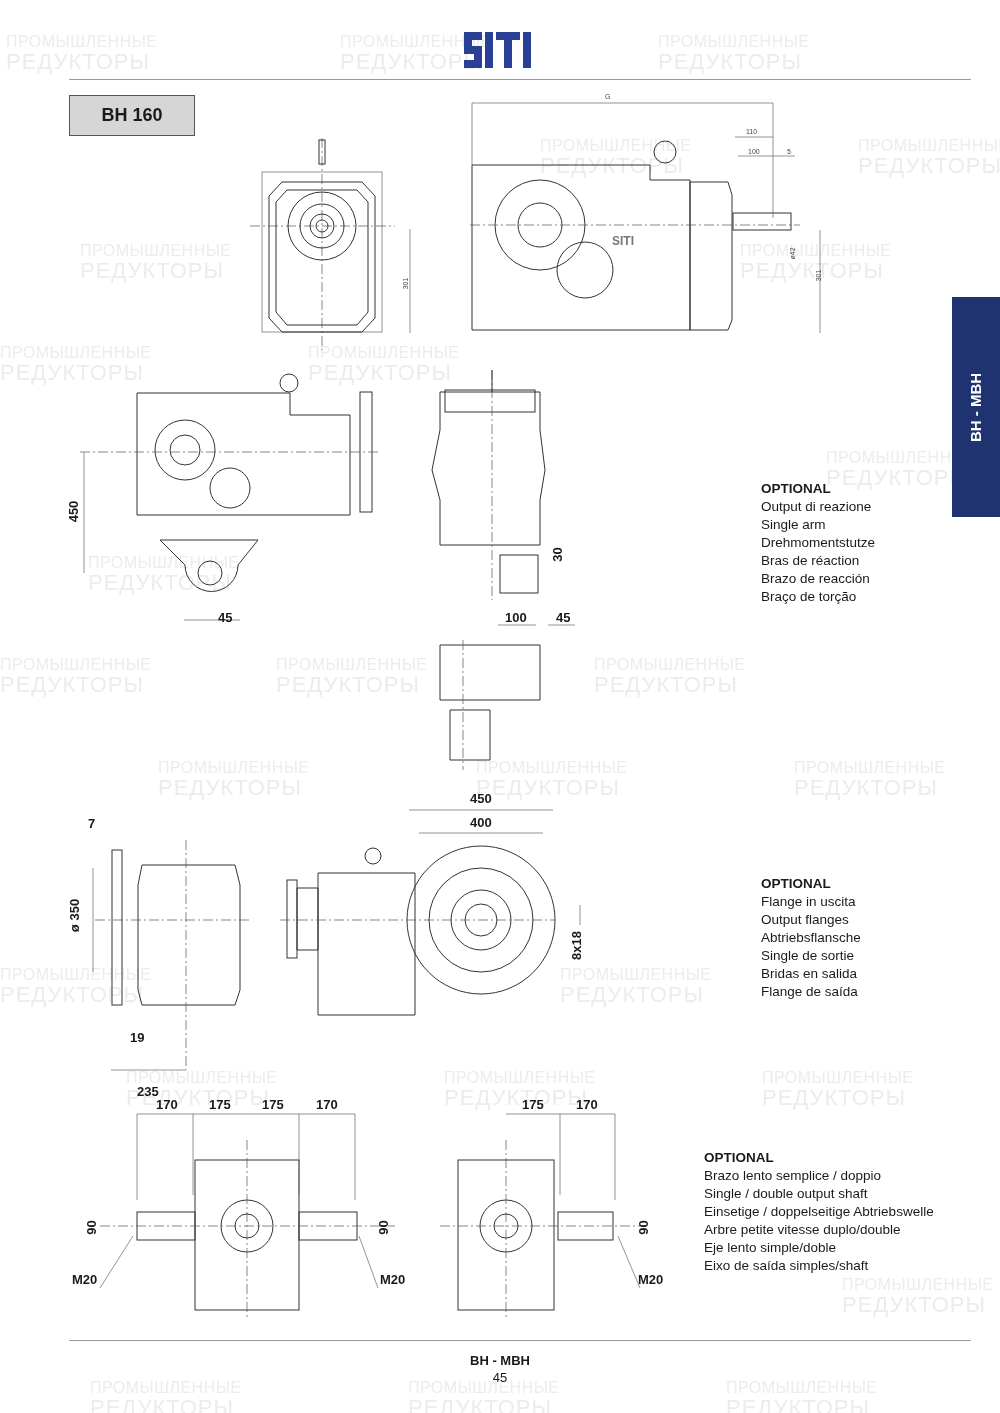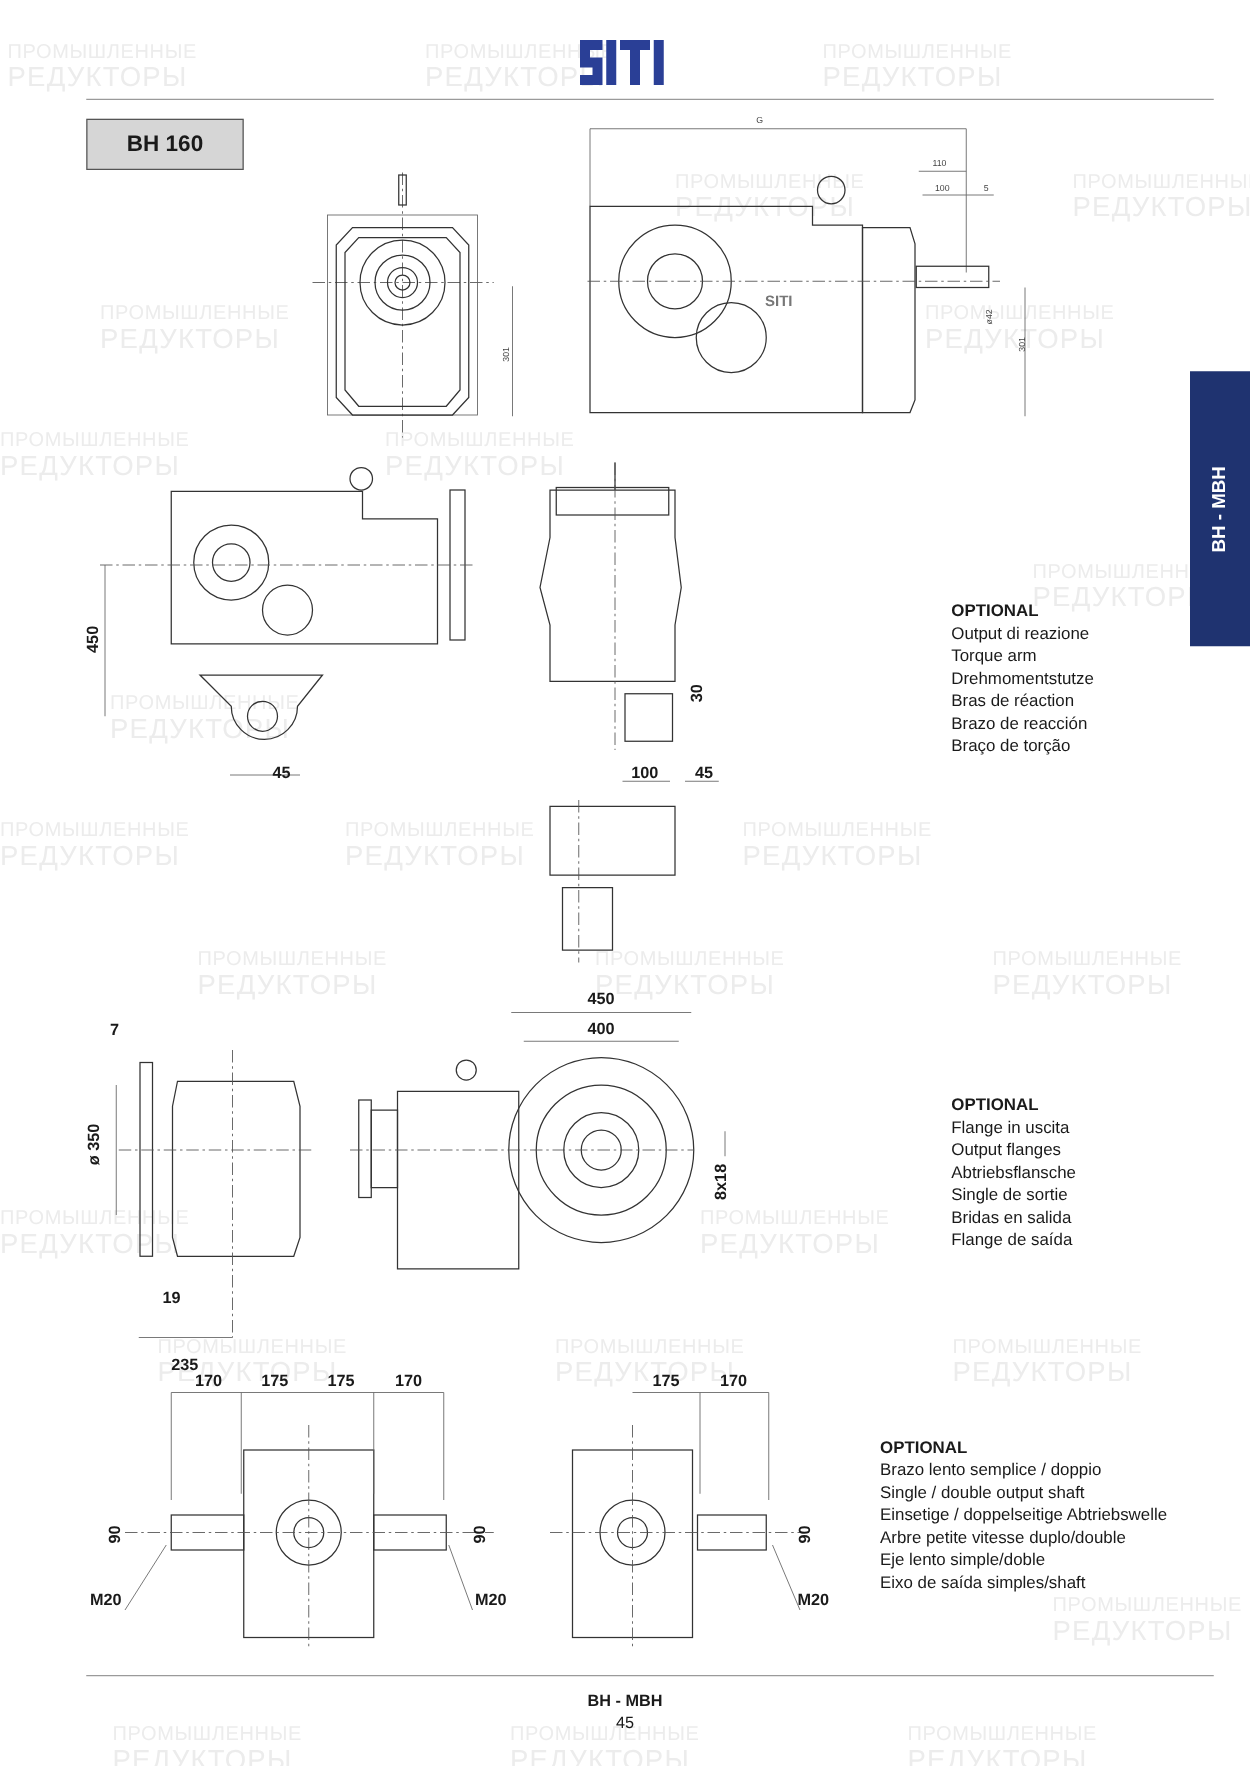--- a/index.html
+++ b/index.html
@@ -312,21 +312,21 @@
 <div class="dim" style="left:380px;top:1272px">M20</div>
 
 <div class="dim" style="left:522px;top:1097px">175</div>
 <div class="dim" style="left:576px;top:1097px">170</div>
 <div class="dim v" style="left:636px;top:1220px">90</div>
 <div class="dim" style="left:638px;top:1272px">M20</div>
 
 <div class="opt" style="left:761px;top:480px">
   <div class="h">OPTIONAL</div>
   <div>Output di reazione</div>
-  <div>Torque arm</div>
+  <div>Single arm</div>
   <div>Drehmomentstutze</div>
   <div>Bras de réaction</div>
   <div>Brazo de reacción</div>
   <div>Braço de torção</div>
 </div>
 
 <div class="opt" style="left:761px;top:875px">
   <div class="h">OPTIONAL</div>
   <div>Flange in uscita</div>
   <div>Output flanges</div>

